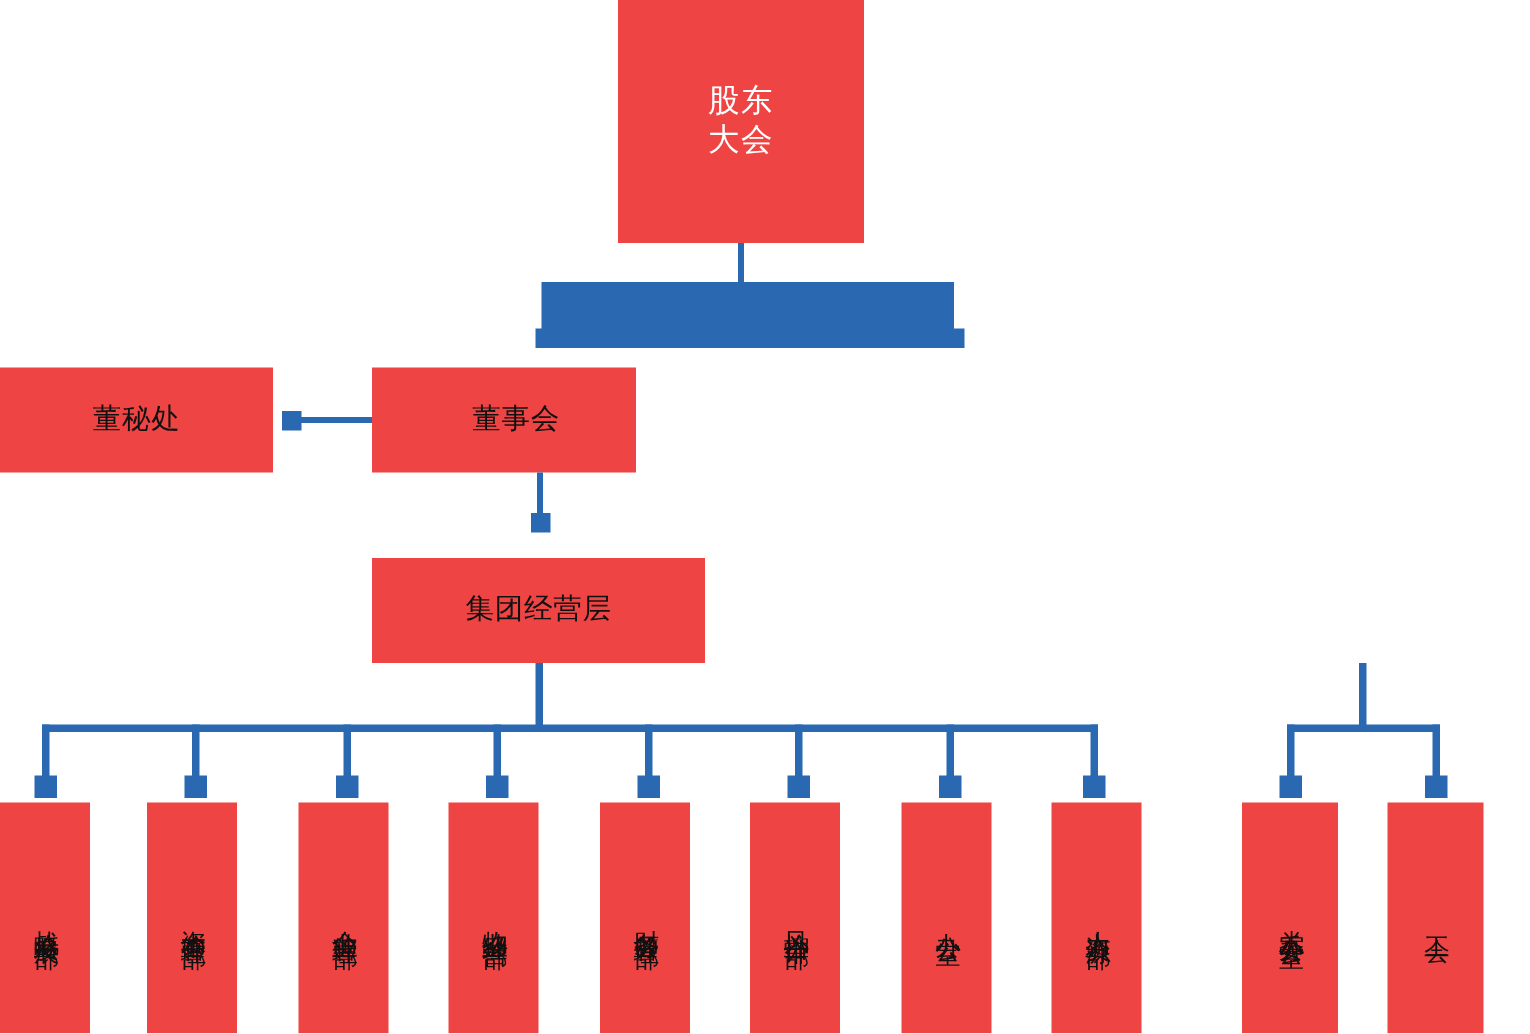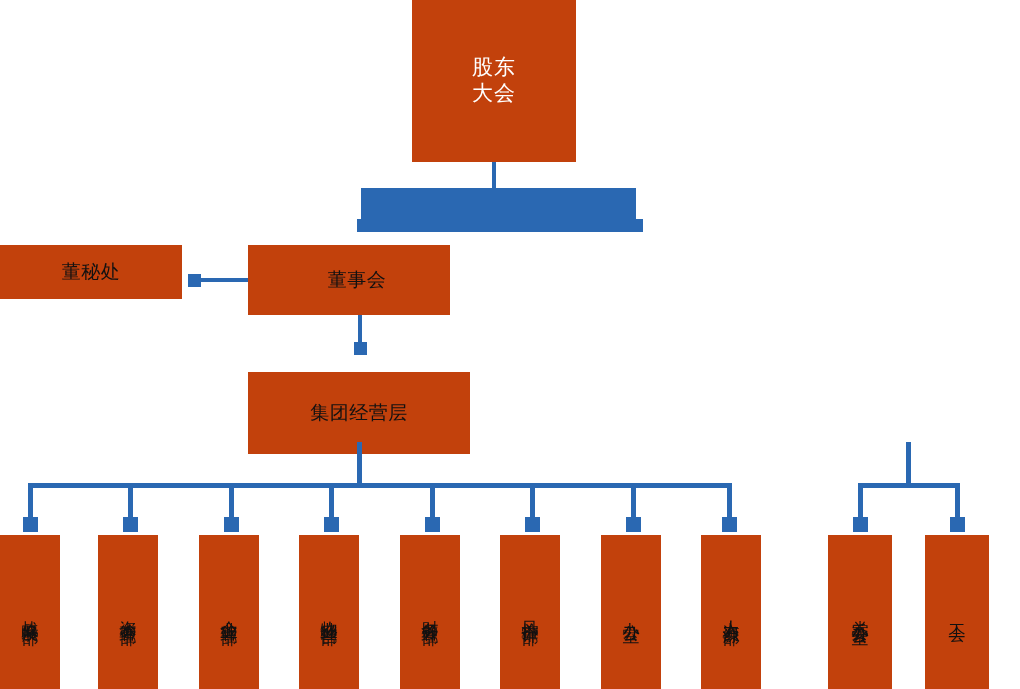--- a/index.html
+++ b/index.html
@@ -13,21 +13,21 @@
   }
   #chart-root {
     position: relative;
     width: 1020px;
     height: 689px;
     background: #ffffff;
     overflow: hidden;
   }
   .node {
     position: absolute;
-    background: #c2410c;
+    background: #ef4444;
     box-sizing: border-box;
     display: flex;
     align-items: center;
     justify-content: center;
     text-align: center;
   }
   .node-label {
     font-size: 19px;
     line-height: 1.22;
     letter-spacing: 0.5px;
@@ -66,36 +66,36 @@
   <div class="node light" style="left:412px; top:0px; width:164px; height:162px;">
     <span class="node-label">股东
 大会</span>
   </div>
 
   <div class="conn" style="left:492px; top:162px; width:4px; height:26px;"></div>
   <div class="conn" style="left:361px; top:188px; width:275px; height:44px;"></div>
   <div class="marker" style="left:357px; top:219px; width:13px; height:13px;"></div>
   <div class="marker" style="left:630px; top:219px; width:13px; height:13px;"></div>
 
-  <div class="node" style="left:0px; top:245px; width:182px; height:54px;">
+  <div class="node" style="left:0px; top:245px; width:182px; height:70px;">
     <span class="node-label">董秘处</span>
   </div>
 
   <div class="conn" style="left:196px; top:278px; width:56px; height:4px;"></div>
   <div class="marker" style="left:188px; top:274px; width:13px; height:13px;"></div>
 
-  <div class="node" style="left:248px; top:245px; width:202px; height:70px;padding-left:16px;">
+  <div class="node" style="left:248px; top:245px; width:176px; height:70px;padding-left:16px;">
     <span class="node-label">董事会</span>
   </div>
 
 
   <div class="conn" style="left:358px; top:315px; width:4px; height:27px;"></div>
   <div class="marker" style="left:354px; top:342px; width:13px; height:13px;"></div>
 
-  <div class="node" style="left:248px; top:372px; width:222px; height:82px;">
+  <div class="node" style="left:248px; top:372px; width:222px; height:70px;">
     <span class="node-label">集团经营层</span>
   </div>
 
 
   <div class="conn" style="left:357px; top:442px; width:5px; height:44px;"></div>
   <div class="conn" style="left:28px; top:483px; width:704px; height:5px;"></div>
 
   <div class="conn" style="left:28px; top:483px; width:5px; height:36px;"></div>
   <div class="conn" style="left:128px; top:483px; width:5px; height:36px;"></div>
   <div class="conn" style="left:229px; top:483px; width:5px; height:36px;"></div>

